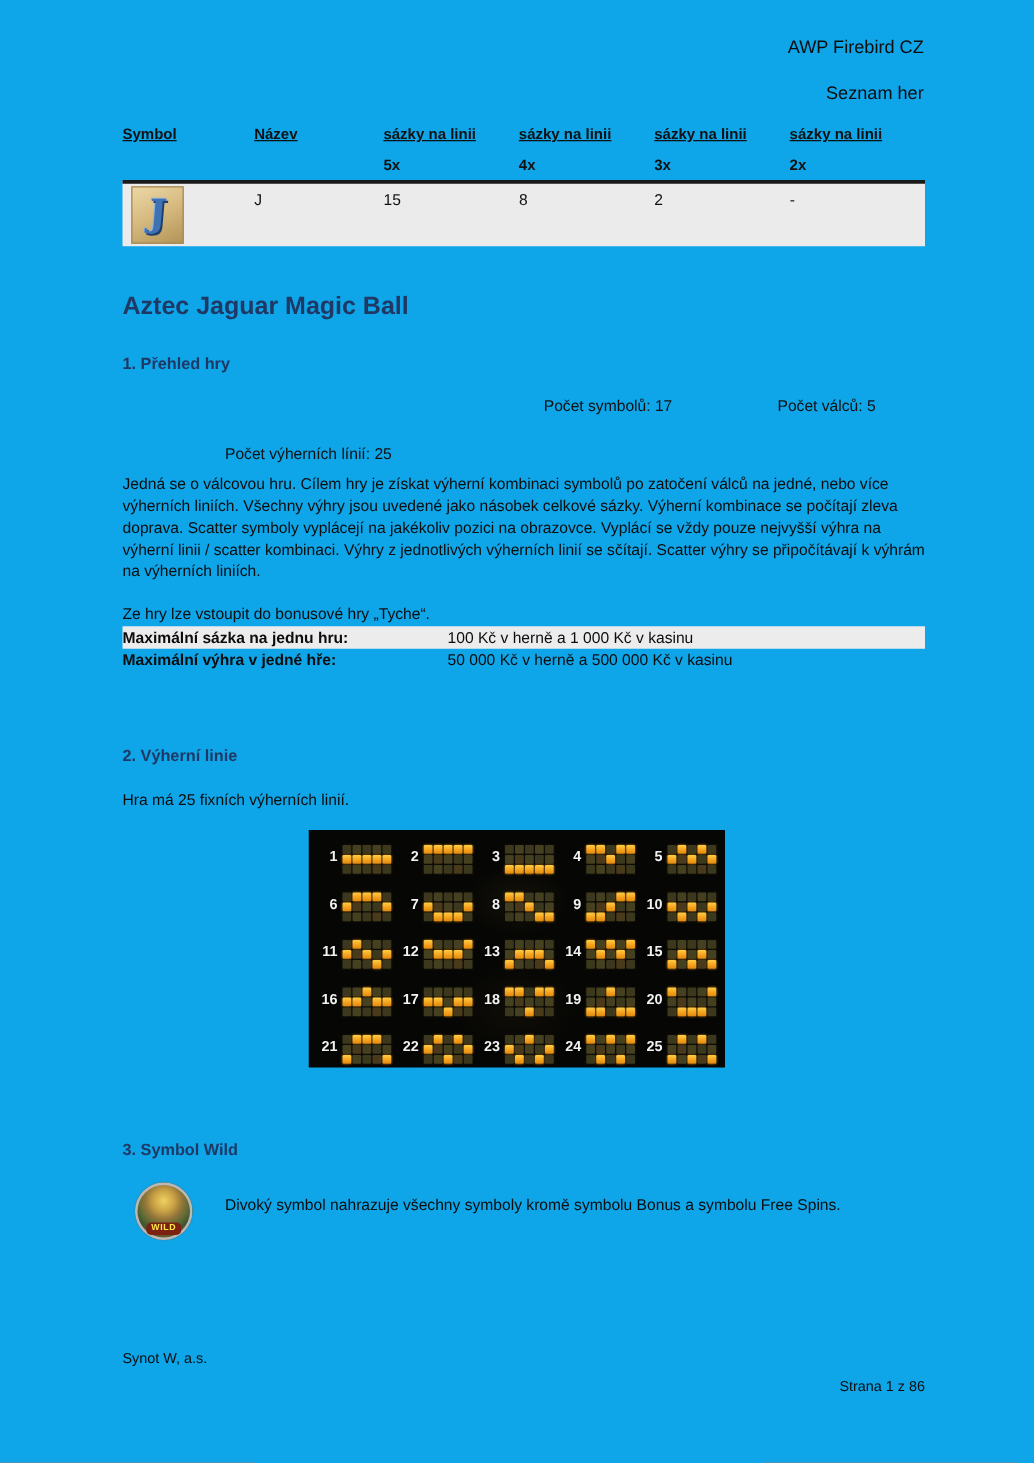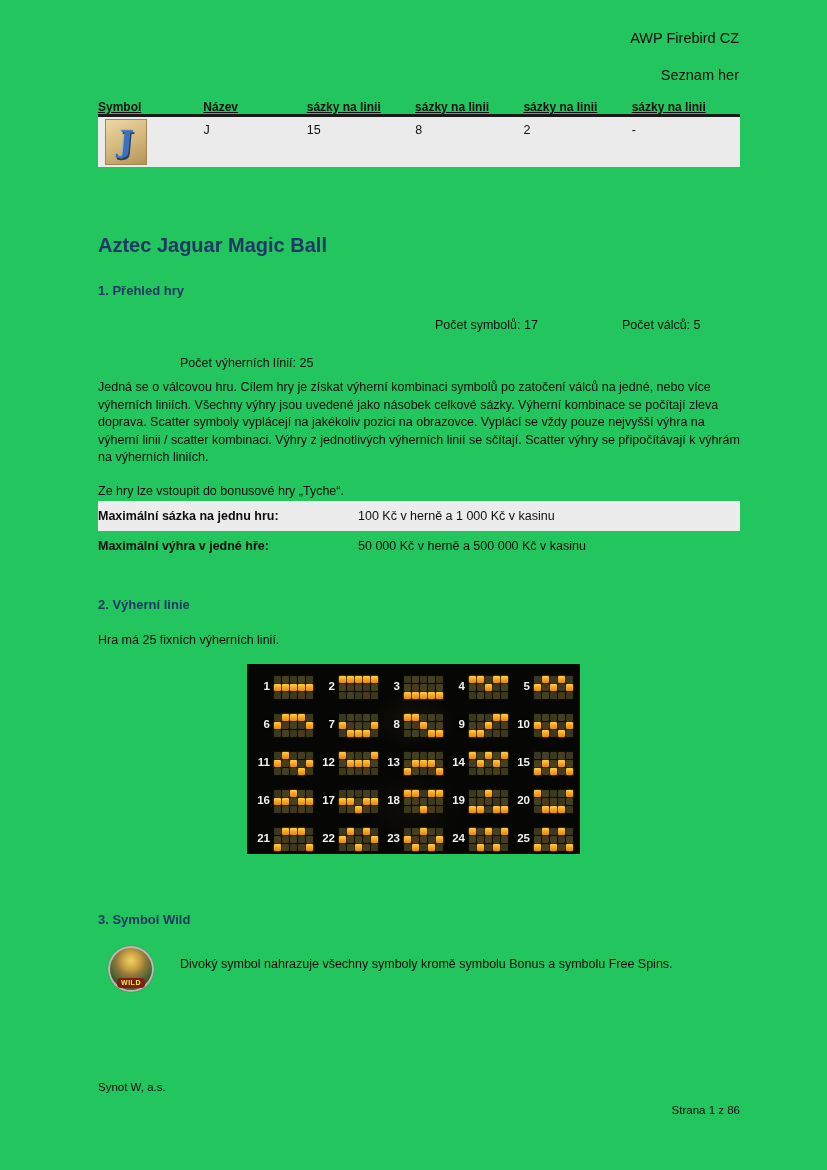--- a/index.html
+++ b/index.html
@@ -1,16 +1,16 @@
 <!DOCTYPE html>
 <html><head>
 <meta charset="utf-8">
 <style>
   html,body{margin:0;padding:0;background:#888;}
-  .page{position:relative;width:827px;height:1170px;background:#22c55e;
+  .page{position:relative;width:827px;height:1170px;background:#0ea5e9;
         font-family:"Liberation Sans",sans-serif;color:#111;overflow:hidden;}
   .abs{position:absolute;}
 
   
   .hdr-line{position:absolute;right:88px;font-size:14.5px;color:#0d0d0d;}
 
   
   .symtab{position:absolute;left:98px;top:100px;width:642px;}
   .symtab-head{display:flex;font-weight:bold;font-size:12px;text-decoration:underline;}
   .symtab-sub{display:flex;font-weight:bold;font-size:12px;margin-top:11px;padding-bottom:5px;}
@@ -29,21 +29,21 @@
   
   .game-title{position:absolute;left:98px;top:234px;font-size:20px;font-weight:bold;color:#1f3864;}
   .sec-head{position:absolute;left:98px;font-size:13px;font-weight:bold;color:#1f3864;text-align:center;}
   .body-text{font-size:12.5px;line-height:17.5px;color:#0d0d0d;}
   .stats{position:absolute;left:98px;top:318px;width:642px;height:17px;font-size:12.5px;}
   .stats span{position:absolute;white-space:nowrap;}
   .stat0{left:82px;margin-top:38px;} .stat1{left:337px;} .stat2{left:524px;}
   .paragraph{position:absolute;left:98px;top:379px;width:645px;}
   .bonus-line{position:absolute;left:98px;top:483px;width:642px;}
   .details{position:absolute;left:98px;top:501px;width:642px;font-size:12.5px;}
-  .detail-row{display:flex;height:30px;align-items:center;}
+  .detail-row{display:flex;height:18px;align-items:center;}
   .detail-row.hl{background:#ececec;}
   .detail-label{width:260px;font-weight:bold;color:#0d0d0d;}
   .detail-value{color:#0d0d0d;}
 
   
   .winbox{position:absolute;left:247px;top:664px;width:333px;height:190px;background:#060604;
           background-image:radial-gradient(60px 40px at 50% 30%,#14120a 0%,transparent 70%),
                            radial-gradient(70px 50px at 50% 75%,#100e08 0%,transparent 70%);
           padding:11px 0 0 8px;box-sizing:border-box;}
   .winbox-grid{display:grid;grid-template-columns:repeat(5,65px);grid-auto-rows:38px;}
@@ -82,20 +82,28 @@
 
   <div class="symtab">
     <div class="symtab-head">
       <span class="c-sym">Symbol</span>
       <span class="c-name">Název</span>
       <span class="c-bet">sázky na linii</span>
       <span class="c-bet">sázky na linii</span>
       <span class="c-bet">sázky na linii</span>
       <span class="c-bet">sázky na linii</span>
     </div>
+    <div class="symtab-sub">
+      <span class="c-sym"></span>
+        <span class="c-name"></span>
+      <span class="c-bet">5x</span>
+      <span class="c-bet">4x</span>
+      <span class="c-bet">3x</span>
+      <span class="c-bet">2x</span>
+    </div>
     <div class="symtab-row">
       <span class="c-sym">
         <span class="j-tile">
           <span class="j-glyph">J</span>
         </span>
       </span>
       <span class="c-name cell">J</span>
       <span class="c-bet cell">15</span>
       <span class="c-bet cell">8</span>
       <span class="c-bet cell">2</span>

